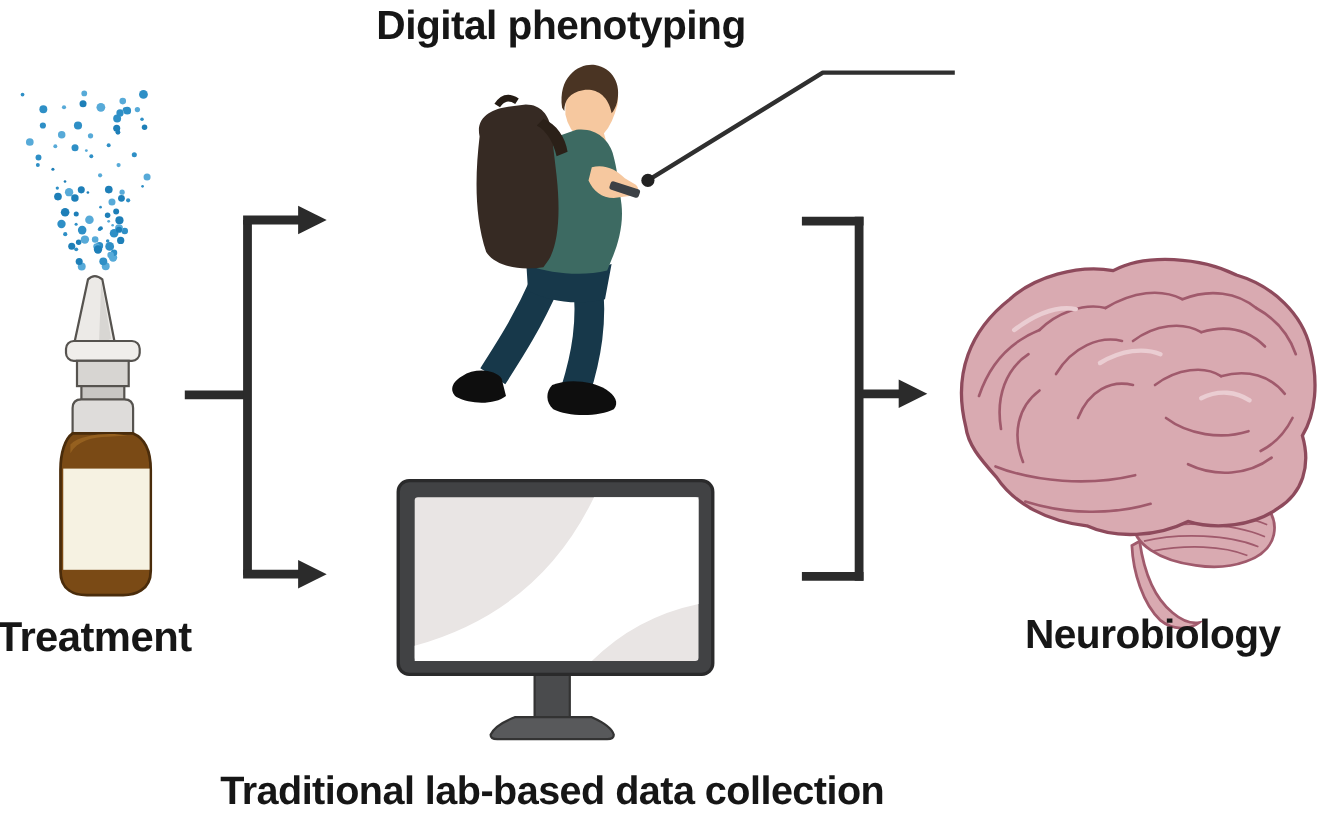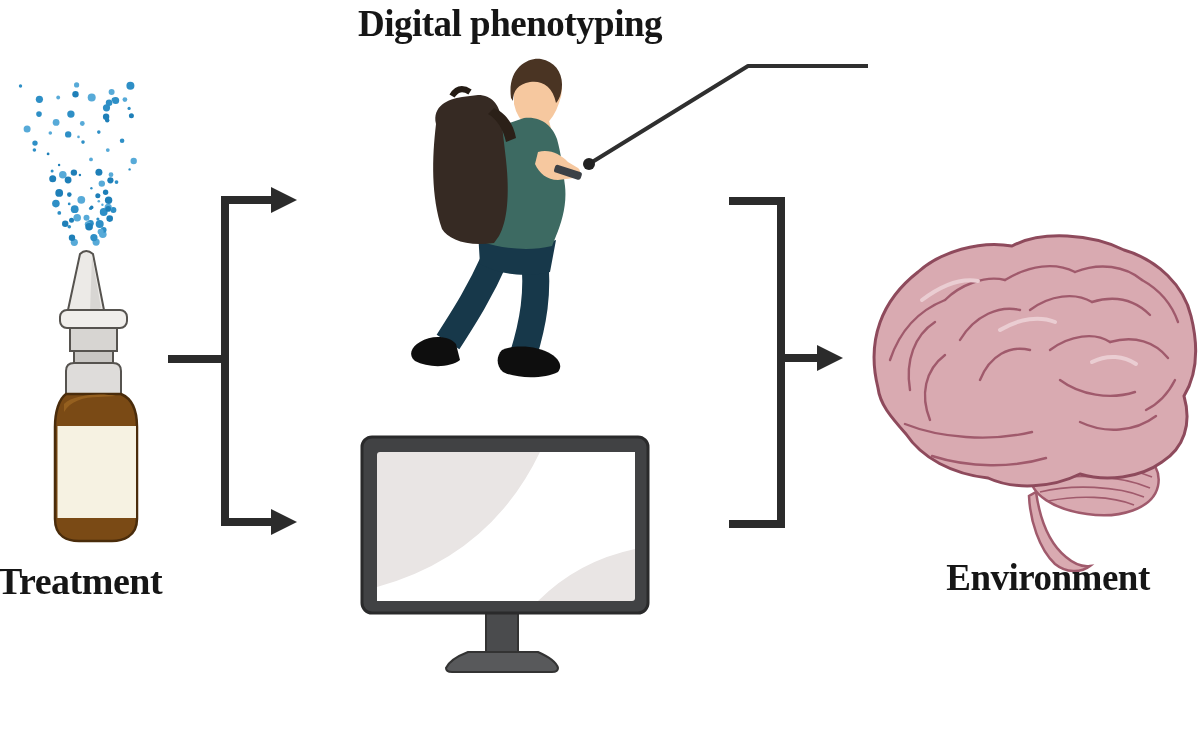--- a/index.html
+++ b/index.html
@@ -1,18 +1,18 @@
 <!DOCTYPE html>
 <html><head>
 <meta charset="utf-8">
 <style>
   html,body{margin:0;padding:0;background:#fff;}
   .canvas{
     position:relative;width:1200px;height:746px;background:#ffffff;
-    overflow:hidden;font-family:Liberation Serif, serif;color:#111;
+    overflow:hidden;font-family:Liberation Sans, sans-serif;color:#111;
   }
   .canvas svg.art{position:absolute;left:0;top:0;}
   .label{
     position:absolute;font-weight:700;color:#161616;
     letter-spacing:-0.5px;white-space:nowrap;
   }
   .title-main{top:2px;left:260px;width:500px;text-align:center;font-size:37px;}
   .label-treatment{top:559px;left:-3px;font-size:38px;}
   .label-neuro{top:556px;left:898px;width:300px;text-align:center;font-size:37px;}
   .label-bottom{top:698px;left:132px;width:740px;text-align:center;font-size:36px;}
@@ -242,17 +242,18 @@
         <path d="M1000,330 C1020,318 1040,316 1055,322"></path>
         <path d="M1092,362 C1108,354 1124,356 1136,364"></path>
       </g>
     </g>
   </svg>
 
   <div class="label title-main">Digital phenotyping</div>
 
   <div class="label label-treatment">Treatment</div>
 
-  <div class="label label-neuro">Environment</div>
-
+  <div class="label label-neuro">Neurobiology</div>
+
+  <div class="label label-bottom">Traditional lab-based data collection</div>
 
 
 </div>
 
 </body></html>

